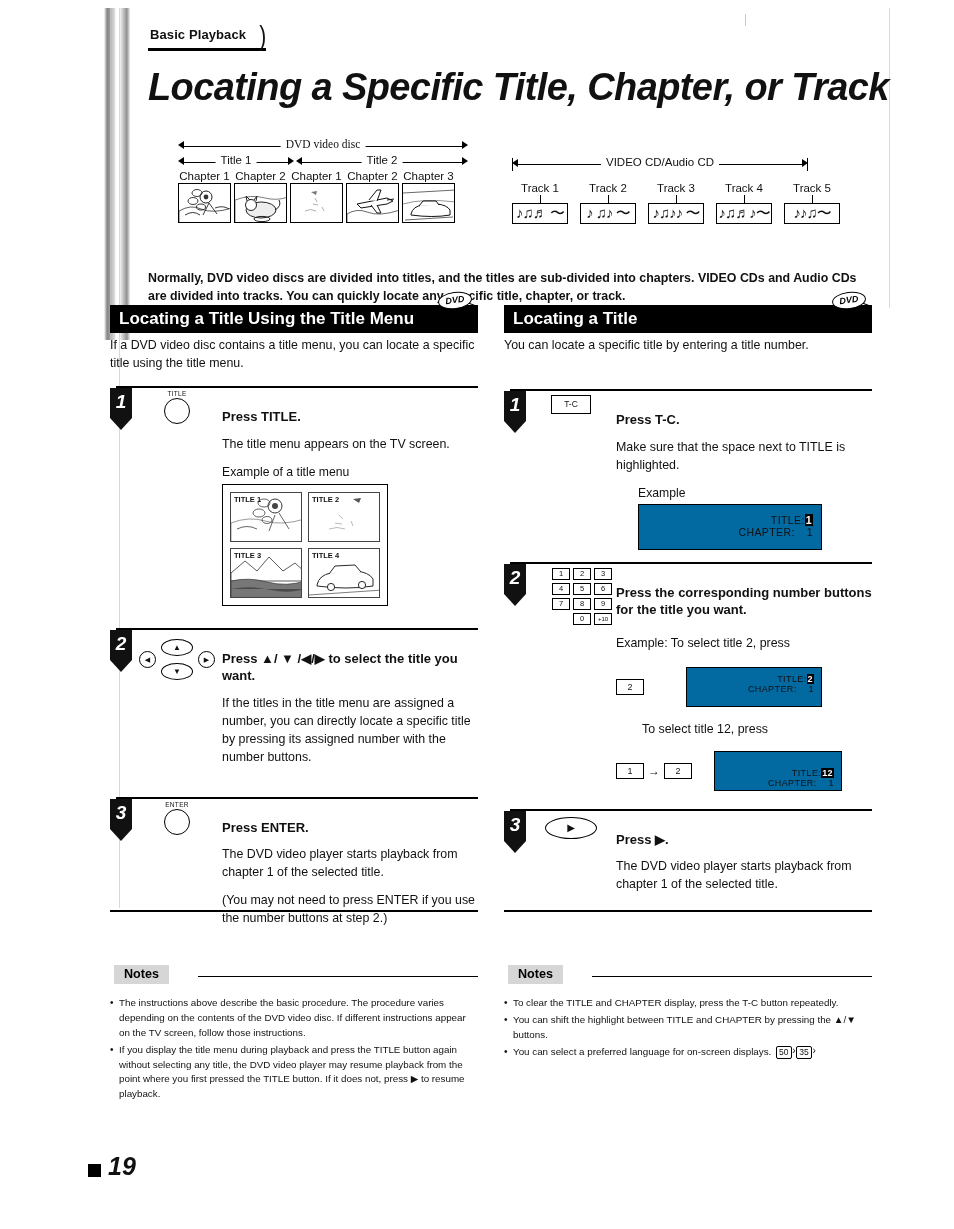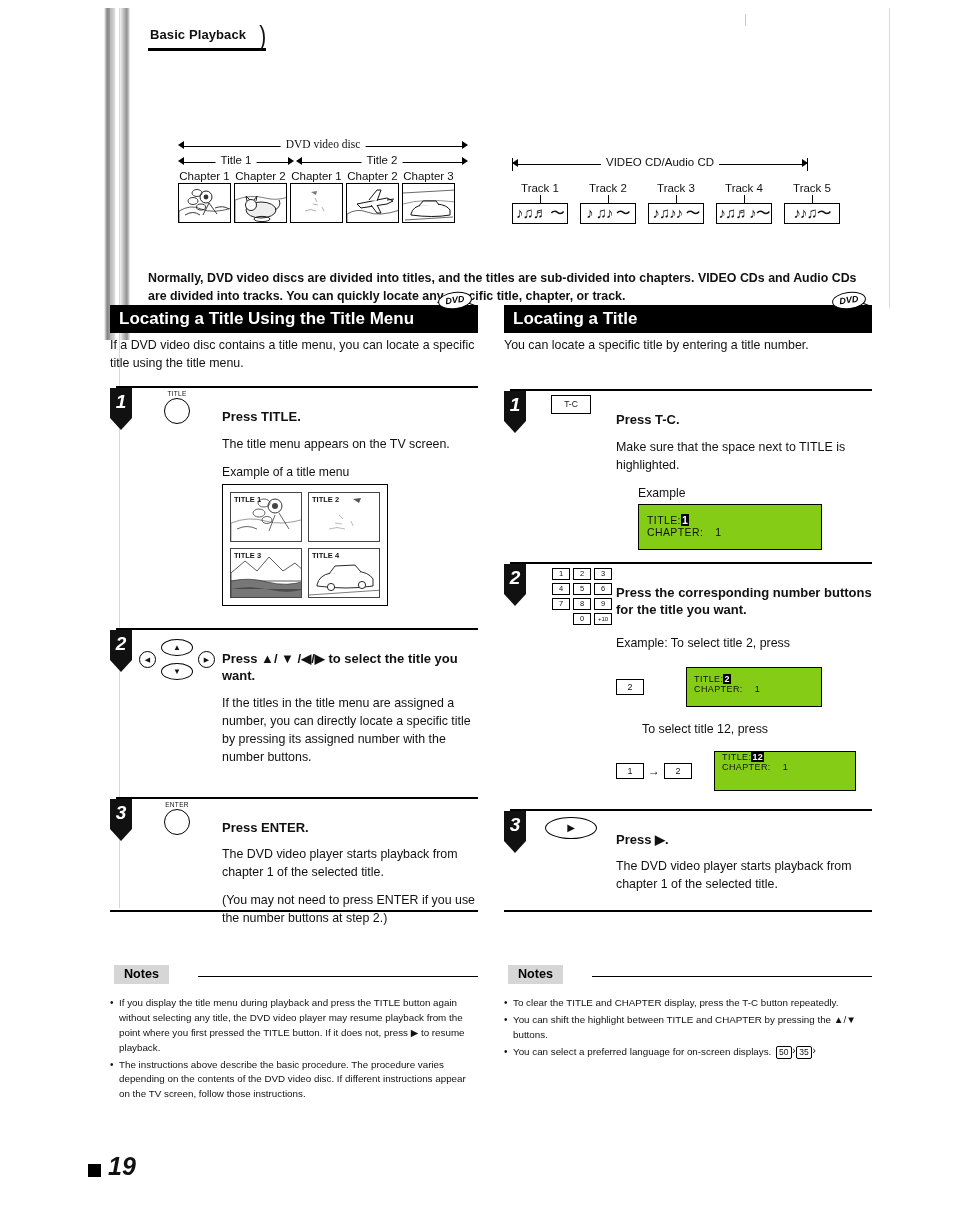--- a/index.html
+++ b/index.html
@@ -192,23 +192,24 @@
     width:166px; padding:7px;
   }
   .menu-grid { display:grid; grid-template-columns:1fr 1fr; gap:6px; }
   .menu-cell { border:1.1px solid #444; position:relative; height:50px; overflow:hidden; }
   .menu-cell .mlabel {
     position:absolute; left:3px; top:2px; font-size:7.5px; font-weight:bold; z-index:2;
   }
 
   
   .osd {
-    border:1.4px solid #000; background:#84cc16;
+    border:1.4px solid #000; background:#0369a1;
     font-family:"Liberation Sans", sans-serif;
     padding:9px 8px 8px 8px;
+    text-align:right;
   }
   .osd .line { font-size:10.5px; letter-spacing:.4px; line-height:1.18; white-space:nowrap; }
   .hl {
     background:#000; color:#fff; padding:0 1px; font-weight:bold;
   }
   .osd .chapnum { margin-left:12px; }
 
   .presskey {
     width:28px; height:16px; border:1.2px solid #000; background:#fff;
     font-size:9px; line-height:14px; text-align:center;
@@ -259,20 +260,21 @@
 
   <div class="gutter"></div>
   <div class="gutter2"></div>
   <div class="vrule"></div>
   <div class="edge-right"></div>
   <div class="tick-tr"></div>
 
   <div class="kicker">Basic Playback</div>
   <div class="kicker-rule"></div>
   <div class="kicker-paren">)</div>
+  <h1 class="title">Locating a Specific Title, Chapter, or Track</h1>
 
   <div class="diagram" style="left:178px; top:138px; width:290px;">
     <div class="span-row" style="width:290px;font-family:Liberation Serif, serif;">
       <div class="cap-l" style="left:0;"></div>
       <div class="line" style="left:6px; right:6px;"></div>
       <div class="cap-r" style="right:0;"></div>
       <div class="txt" style="left:145px;">DVD video disc</div>
     </div>
     <div style="position:relative; height:16px; width:290px;">
       <div class="span-row" style="position:absolute; left:0; width:116px;">
@@ -584,21 +586,21 @@
             </div>
           </div>
         </div>
         <p style="margin-top:14px; margin-left:26px;">To select title 12, press</p>
         <div style="display:flex; align-items:flex-start; gap:22px; margin-top:12px;">
           <div style="display:flex; align-items:center; gap:4px; margin-top:12px;">
             <div class="presskey">1</div>
             <span style="font-size:12px;">→</span>
             <div class="presskey">2</div>
           </div>
-          <div class="osd" style="width:142px; height:40px; padding:0 7px;">
+          <div class="osd" style="width:128px; height:40px; padding:16px 7px;">
             <div class="line" style="font-size:9px;">
               <span>TITLE:</span><span class="hl">12</span>
             </div>
             <div class="line" style="font-size:9px;">
               <span>CHAPTER:</span><span class="chapnum">1</span>
             </div>
           </div>
         </div>
       </div>
     </div>
@@ -620,22 +622,22 @@
 
   <div style="position:absolute; left:110px; top:910px; width:368px; height:2.2px; background:#000;"></div>
   <div style="position:absolute; left:504px; top:910px; width:368px; height:2.2px; background:#000;"></div>
 
   <div class="notes" style="left:110px; top:965px;">
     <div class="notes-head">
       <div class="tag">Notes</div>
       <div class="rule"></div>
     </div>
     <ul>
+      <li>The instructions above describe the basic procedure. The procedure varies depending on the contents of the DVD video disc. If different instructions appear on the TV screen, follow those instructions.</li>
       <li>If you display the title menu during playback and press the TITLE button again without selecting any title, the DVD video player may resume playback from the point where you first pressed the TITLE button. If it does not, press ▶ to resume playback.</li>
-      <li>The instructions above describe the basic procedure. The procedure varies depending on the contents of the DVD video disc. If different instructions appear on the TV screen, follow those instructions.</li>
     </ul>
   </div>
 
   <div class="notes" style="left:504px; top:965px;">
     <div class="notes-head">
       <div class="tag">Notes</div>
       <div class="rule"></div>
     </div>
     <ul>
       <li>To clear the TITLE and CHAPTER display, press the T-C button repeatedly.</li>

